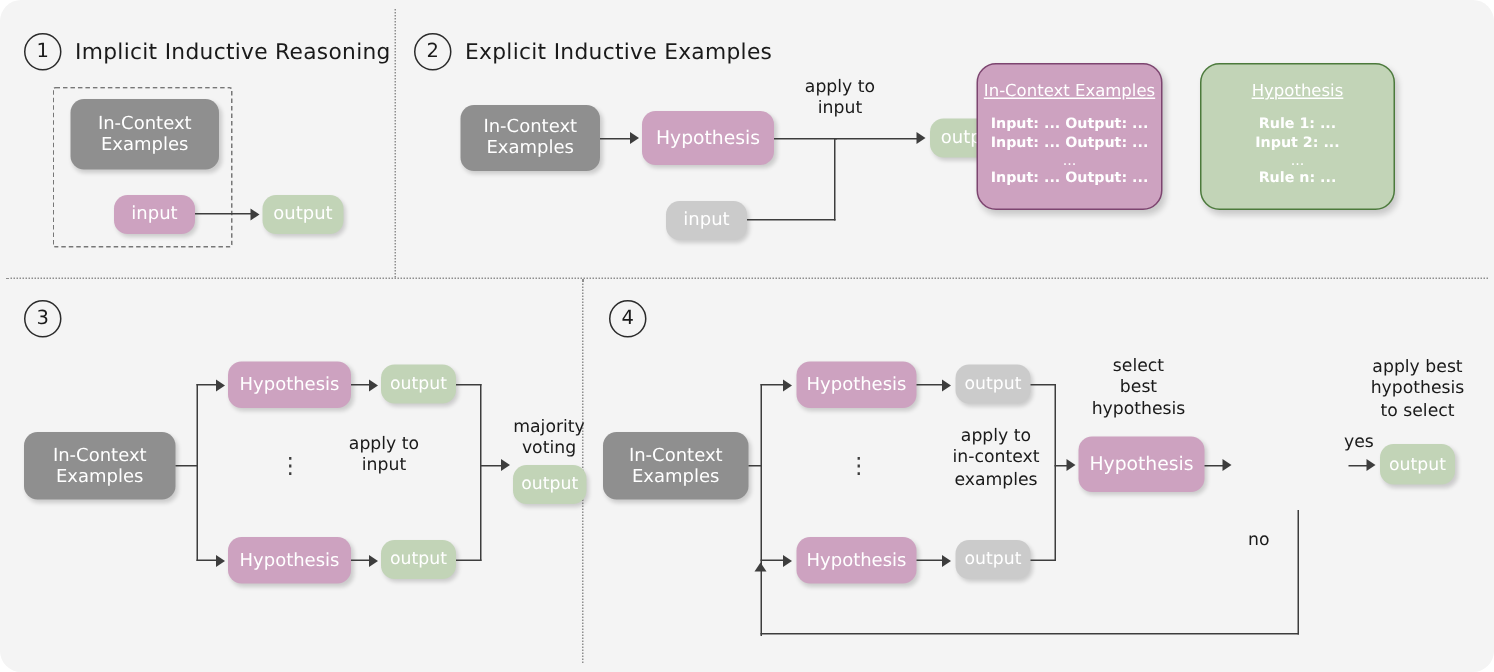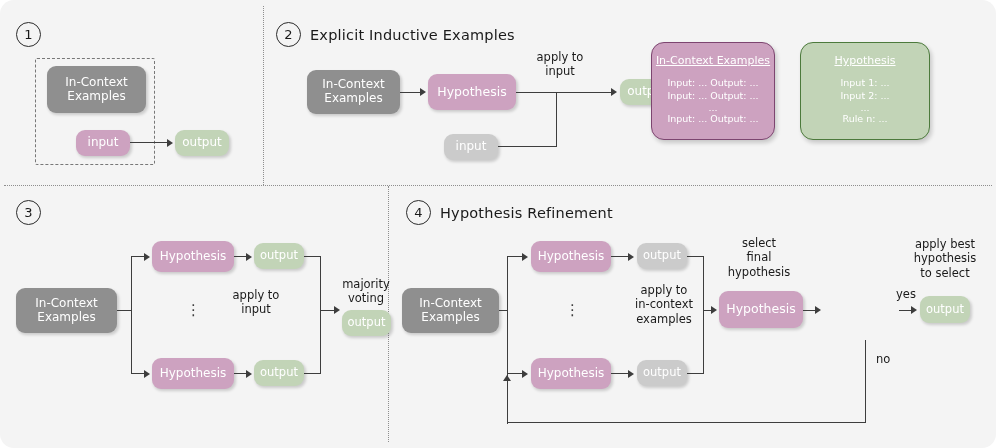--- a/index.html
+++ b/index.html
@@ -42,21 +42,21 @@
     box-shadow:2px 3px 4px rgba(0,0,0,.18);
     display:flex;flex-direction:column;align-items:center;
     color:#ffffff;
   }
   .card.pink {background:#cda2c0;border:1.6px solid #7d4570;}
   .card.green{background:#c2d4b7;border:1.6px solid #4c7a3c;}
   .card .card-title{
     text-decoration:underline;font-size:11px;margin-top:11px;margin-bottom:9px;
     white-space:nowrap;
   }
-  .card .card-line{font-size:9.5px;line-height:1.42;white-space:nowrap;}
+  .card .card-line{font-size:9.5px;line-height:1.42;white-space:nowrap;font-weight:bold;}
   .card .card-dots{font-size:9.5px;line-height:1.0;}
 
   
   .dashbox{position:absolute;border:1.7px dashed #777;border-radius:2px;box-sizing:border-box;}
 
   
   .diamond{position:absolute;}
   .diamond .dshape{
     position:absolute;inset:0;background:#cbcbcb;
     transform:rotate(45deg);border-radius:7px;
@@ -92,20 +92,21 @@
 <body>
 
 <div id="figure">
 
   <div class="divider div-h" style="left:4px;top:185px;width:988px;height:0;"></div>
   <div class="divider div-v" style="left:263px;top:6px;width:0;height:179px;"></div>
   <div class="divider div-v" style="left:388px;top:186px;width:0;height:256px;"></div>
 
   <div class="panel-head" style="left:16px;top:22px;">
     <span class="num-circle">1</span>
+    <span class="panel-title">Implicit Inductive Reasoning</span>
   </div>
 
   <div class="dashbox" style="left:35px;top:58px;width:120px;height:107px;"></div>
 
   <div class="node gray" style="left:47px;top:66px;width:99px;height:47px;font-size:12px;">
     <span class="lbl" style="white-space: pre-line;">In-Context
 Examples</span>
   </div>
 
   <div class="node pink" style="left:76px;top:130px;width:54px;height:26px;font-size:12px;">
@@ -156,21 +157,21 @@
   <div class="card pink" style="left:651px;top:42px;width:124px;height:98px;">
     <span class="card-title">In-Context Examples</span>
     <span class="card-line">Input: ... Output: ...</span>
     <span class="card-line">Input: ... Output: ...</span>
     <span class="card-dots">...</span>
     <span class="card-line">Input: ... Output: ...</span>
   </div>
 
   <div class="card green" style="left:800px;top:42px;width:130px;height:98px;">
     <span class="card-title">Hypothesis</span>
-    <span class="card-line">Input 1: ...</span>
+    <span class="card-line">Rule 1: ...</span>
     <span class="card-line">Input 2: ...</span>
     <span class="card-dots">...</span>
     <span class="card-line">Rule n: ...</span>
   </div>
 
   <div class="panel-head" style="left:16px;top:200px;">
     <span class="num-circle">3</span>
   </div>
 
   <div class="node gray" style="left:16px;top:288px;width:101px;height:45px;font-size:12px;">
@@ -215,21 +216,20 @@
   </div>
 
   <div class="anno" style="left: 215px; top: 288px; width: 82px; white-space: pre-line;">apply to
 input</div>
   <div class="anno" style="left: 327px; top: 277px; width: 78px; white-space: pre-line;">majority
 voting</div>
   <div class="vdots" style="left:186px;top:303px;">⋮</div>
 
   <div class="panel-head" style="left:406px;top:200px;">
     <span class="num-circle">4</span>
-    <span class="panel-title">Hypothesis Refinement</span>
   </div>
 
   <div class="node gray" style="left:402px;top:288px;width:97px;height:45px;font-size:12px;">
     <span class="lbl" style="white-space: pre-line;">In-Context
 Examples</span>
   </div>
 
   <div class="ln ln-h" style="left:499px;top:309.5px;width:9px;"></div>
   <div class="ln ln-v" style="left:507px;top:256px;height:168px;"></div>
   <div class="ln ln-h" style="left:507px;top:256px;width:16px;"></div>
@@ -278,22 +278,22 @@
     <span class="lbl">output</span>
   </div>
 
   <div class="ln ln-v" style="left:865px;top:340px;height:83px;"></div>
   <div class="ln ln-h" style="left:507px;top:422px;width:359px;"></div>
 
   <div class="anno" style="left: 614px; top: 283px; width: 100px; white-space: pre-line;">apply to
 in-context
 examples</div>
   <div class="anno" style="left: 709px; top: 236px; width: 100px; white-space: pre-line;">select
-final
+best
 hypothesis</div>
   <div class="anno" style="left: 898px; top: 237px; width: 94px; white-space: pre-line;">apply best
 hypothesis
 to select</div>
   <div class="anno" style="left:896px;top:287px;width:28px;text-align:left;">yes</div>
-  <div class="anno" style="left:832px;top:352px;width:24px;text-align:left;margin-left:44px;">no</div>
+  <div class="anno" style="left:832px;top:352px;width:24px;text-align:left;">no</div>
   <div class="vdots" style="left:565px;top:303px;">⋮</div>
 
 </div>
 
 </body></html>

